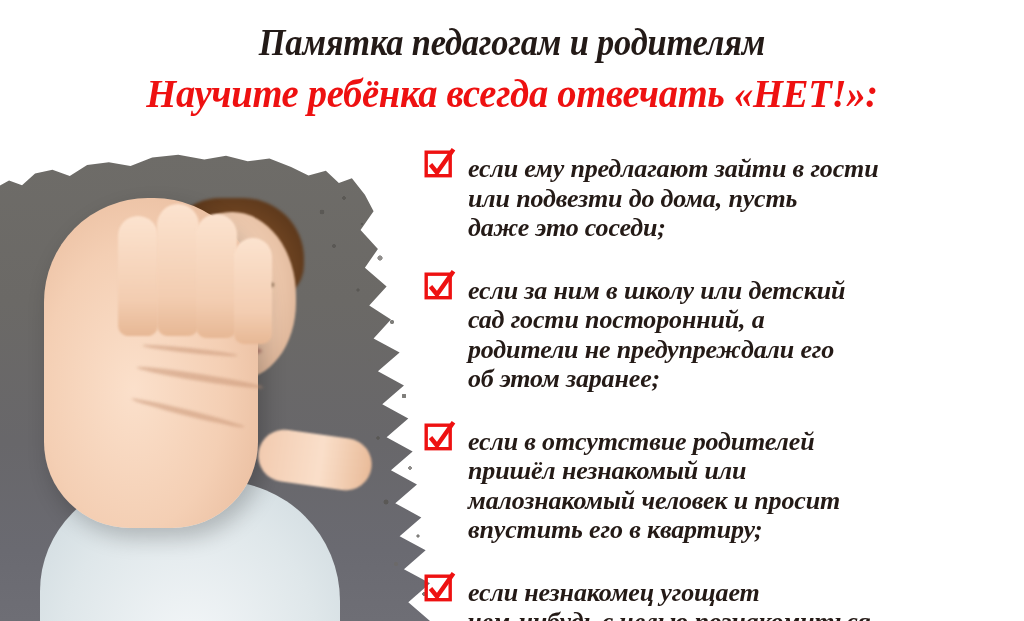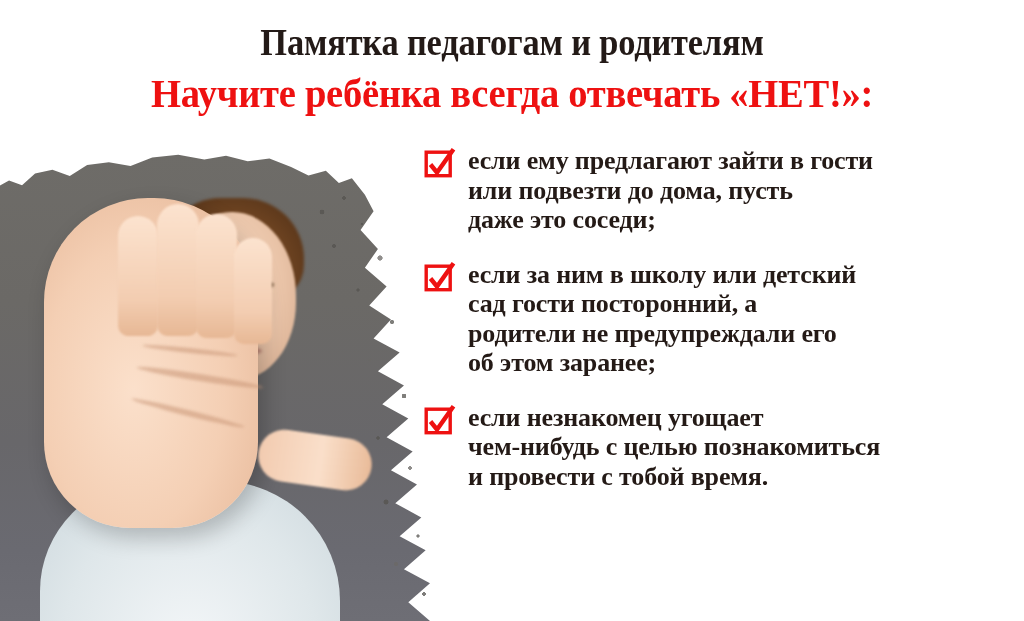--- a/index.html
+++ b/index.html
@@ -7,20 +7,21 @@
     padding: 0;
     background: #ffffff;
   }
   #poster {
     position: relative;
     width: 1024px;
     height: 621px;
     background: #ffffff;
     overflow: hidden;
     font-family: "Liberation Serif", "DejaVu Serif", serif;
+    font-style: italic;
   }
 
   
   .title-block {
     position: absolute;
     top: 0;
     left: 0;
     width: 1024px;
     text-align: center;
     z-index: 6;
@@ -265,20 +266,21 @@
   }
   .check-box svg { display: block; overflow: visible; }
   .check-text {
     font-family: "Liberation Serif", "DejaVu Serif", serif;
     font-weight: 700;
     font-size: 26px;
     line-height: 29.5px;
     color: #241a16;
     letter-spacing: -0.15px;
     white-space: pre-line;
+    margin-top: 8px;
   }
 </style>
 </head>
 <body>
 
 <div id="poster">
 
   <div class="title-block">
     <h1 class="title-main">Памятка педагогам и родителям</h1>
     <h2 class="title-sub">Научите ребёнка всегда отвечать «НЕТ!»:</h2>
@@ -331,20 +333,32 @@
           <rect x="2.2" y="4.2" width="24" height="23.5" fill="none" stroke="#ee1111" stroke-width="3.4"></rect>
           <path d="M6.5 16.5 L13 24.5 L29.5 1.2" fill="none" stroke="#ee1111" stroke-width="4.4" stroke-linecap="butt" stroke-linejoin="miter"></path>
         </svg>
       </span>
       <span class="check-text">если за ним в школу или детский
 сад гости посторонний, а
 родители не предупреждали его
 об этом заранее;</span>
     </div>
 
+    <div class="check-item">
+      <span class="check-box">
+        <svg width="30" height="30" viewBox="0 0 30 30" aria-hidden="true">
+          <rect x="2.2" y="4.2" width="24" height="23.5" fill="none" stroke="#ee1111" stroke-width="3.4"></rect>
+          <path d="M6.5 16.5 L13 24.5 L29.5 1.2" fill="none" stroke="#ee1111" stroke-width="4.4" stroke-linecap="butt" stroke-linejoin="miter"></path>
+        </svg>
+      </span>
+      <span class="check-text">если в отсутствие родителей
+пришёл незнакомый или
+малознакомый человек и просит
+впустить его в квартиру;</span>
+    </div>
 
     <div class="check-item">
       <span class="check-box">
         <svg width="30" height="30" viewBox="0 0 30 30" aria-hidden="true">
           <rect x="2.2" y="4.2" width="24" height="23.5" fill="none" stroke="#ee1111" stroke-width="3.4"></rect>
           <path d="M6.5 16.5 L13 24.5 L29.5 1.2" fill="none" stroke="#ee1111" stroke-width="4.4" stroke-linecap="butt" stroke-linejoin="miter"></path>
         </svg>
       </span>
       <span class="check-text">если незнакомец угощает
 чем-нибудь с целью познакомиться

